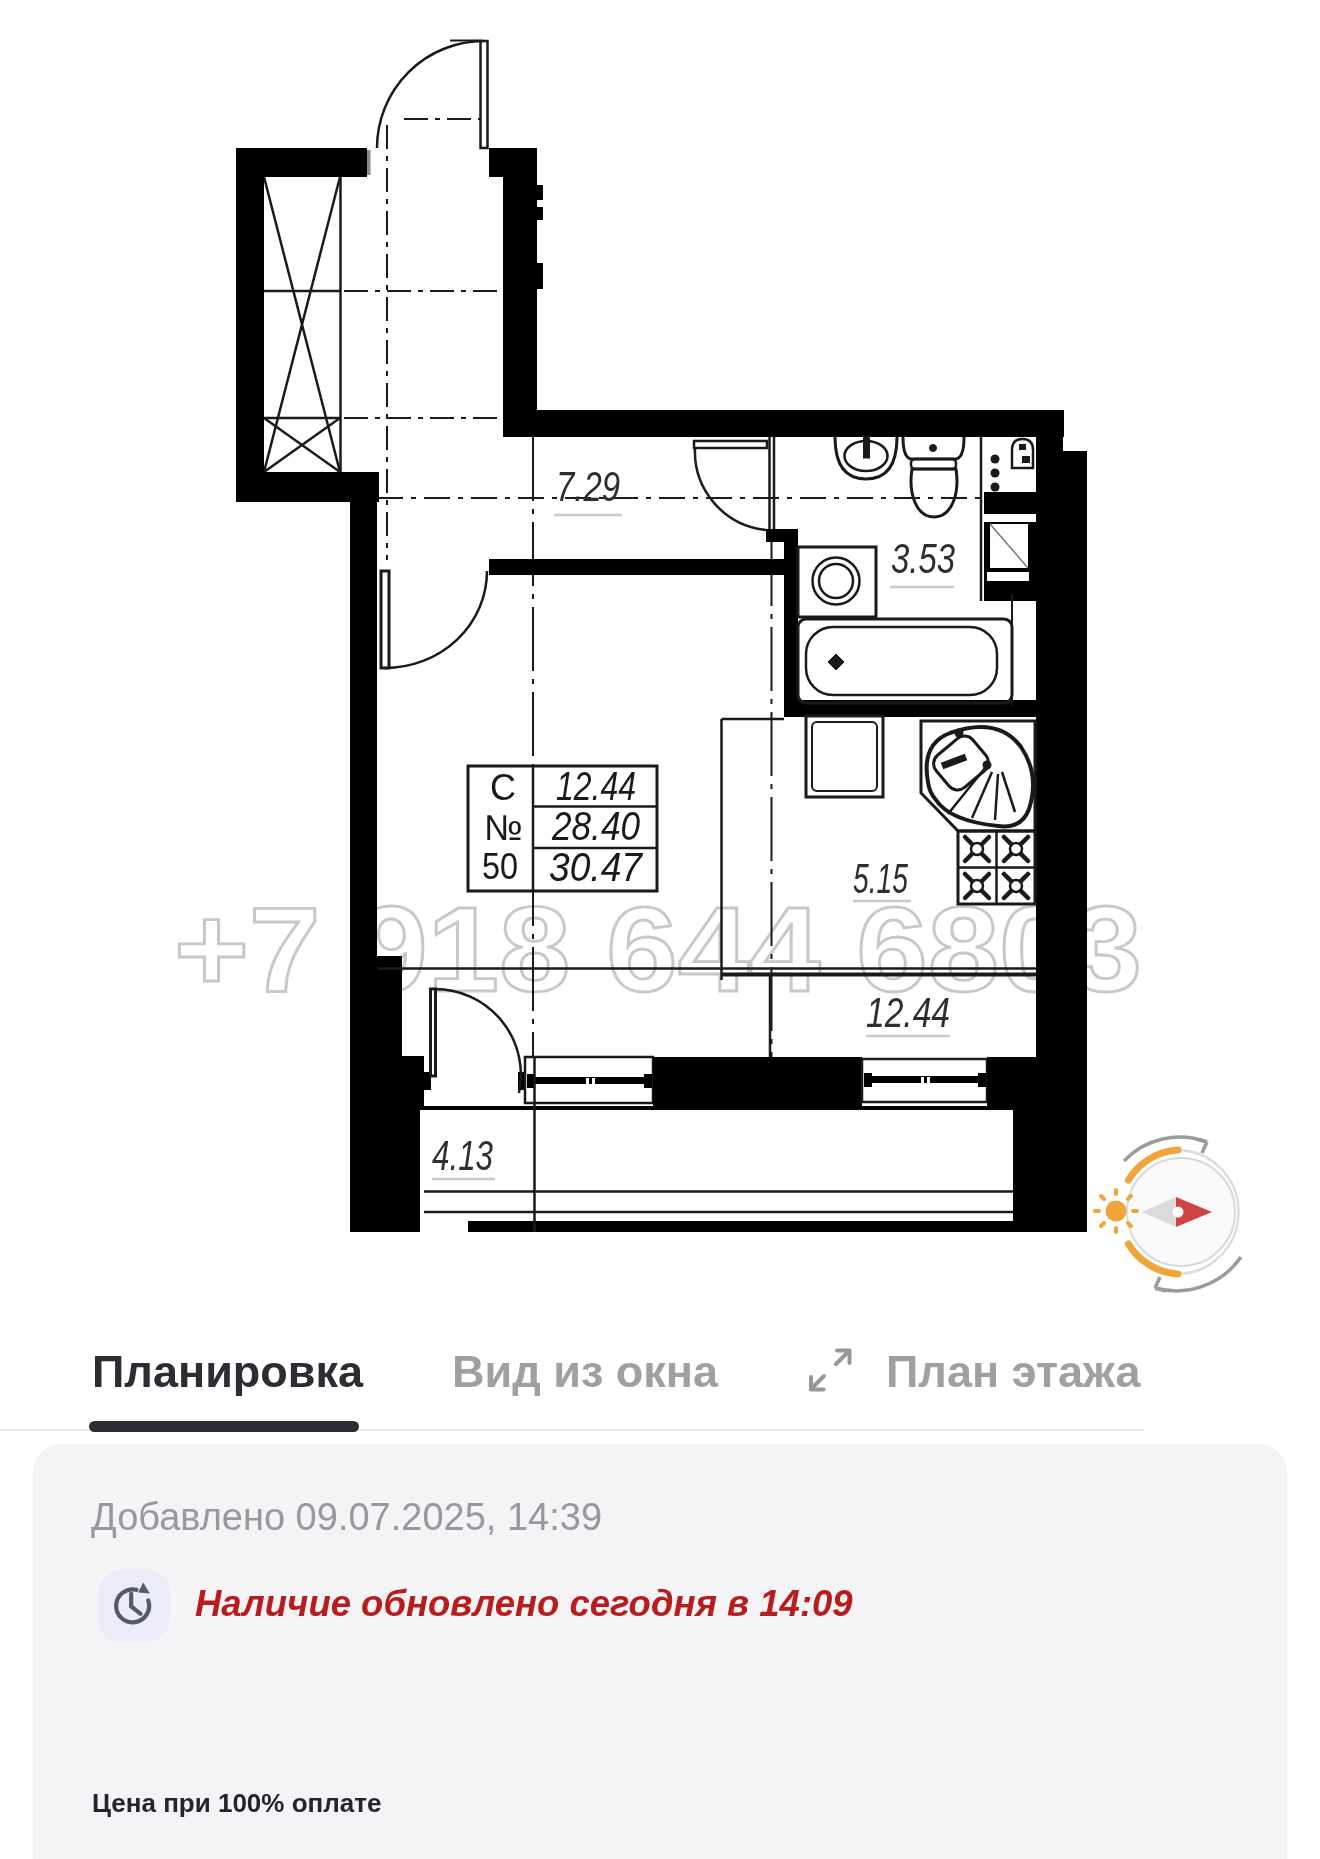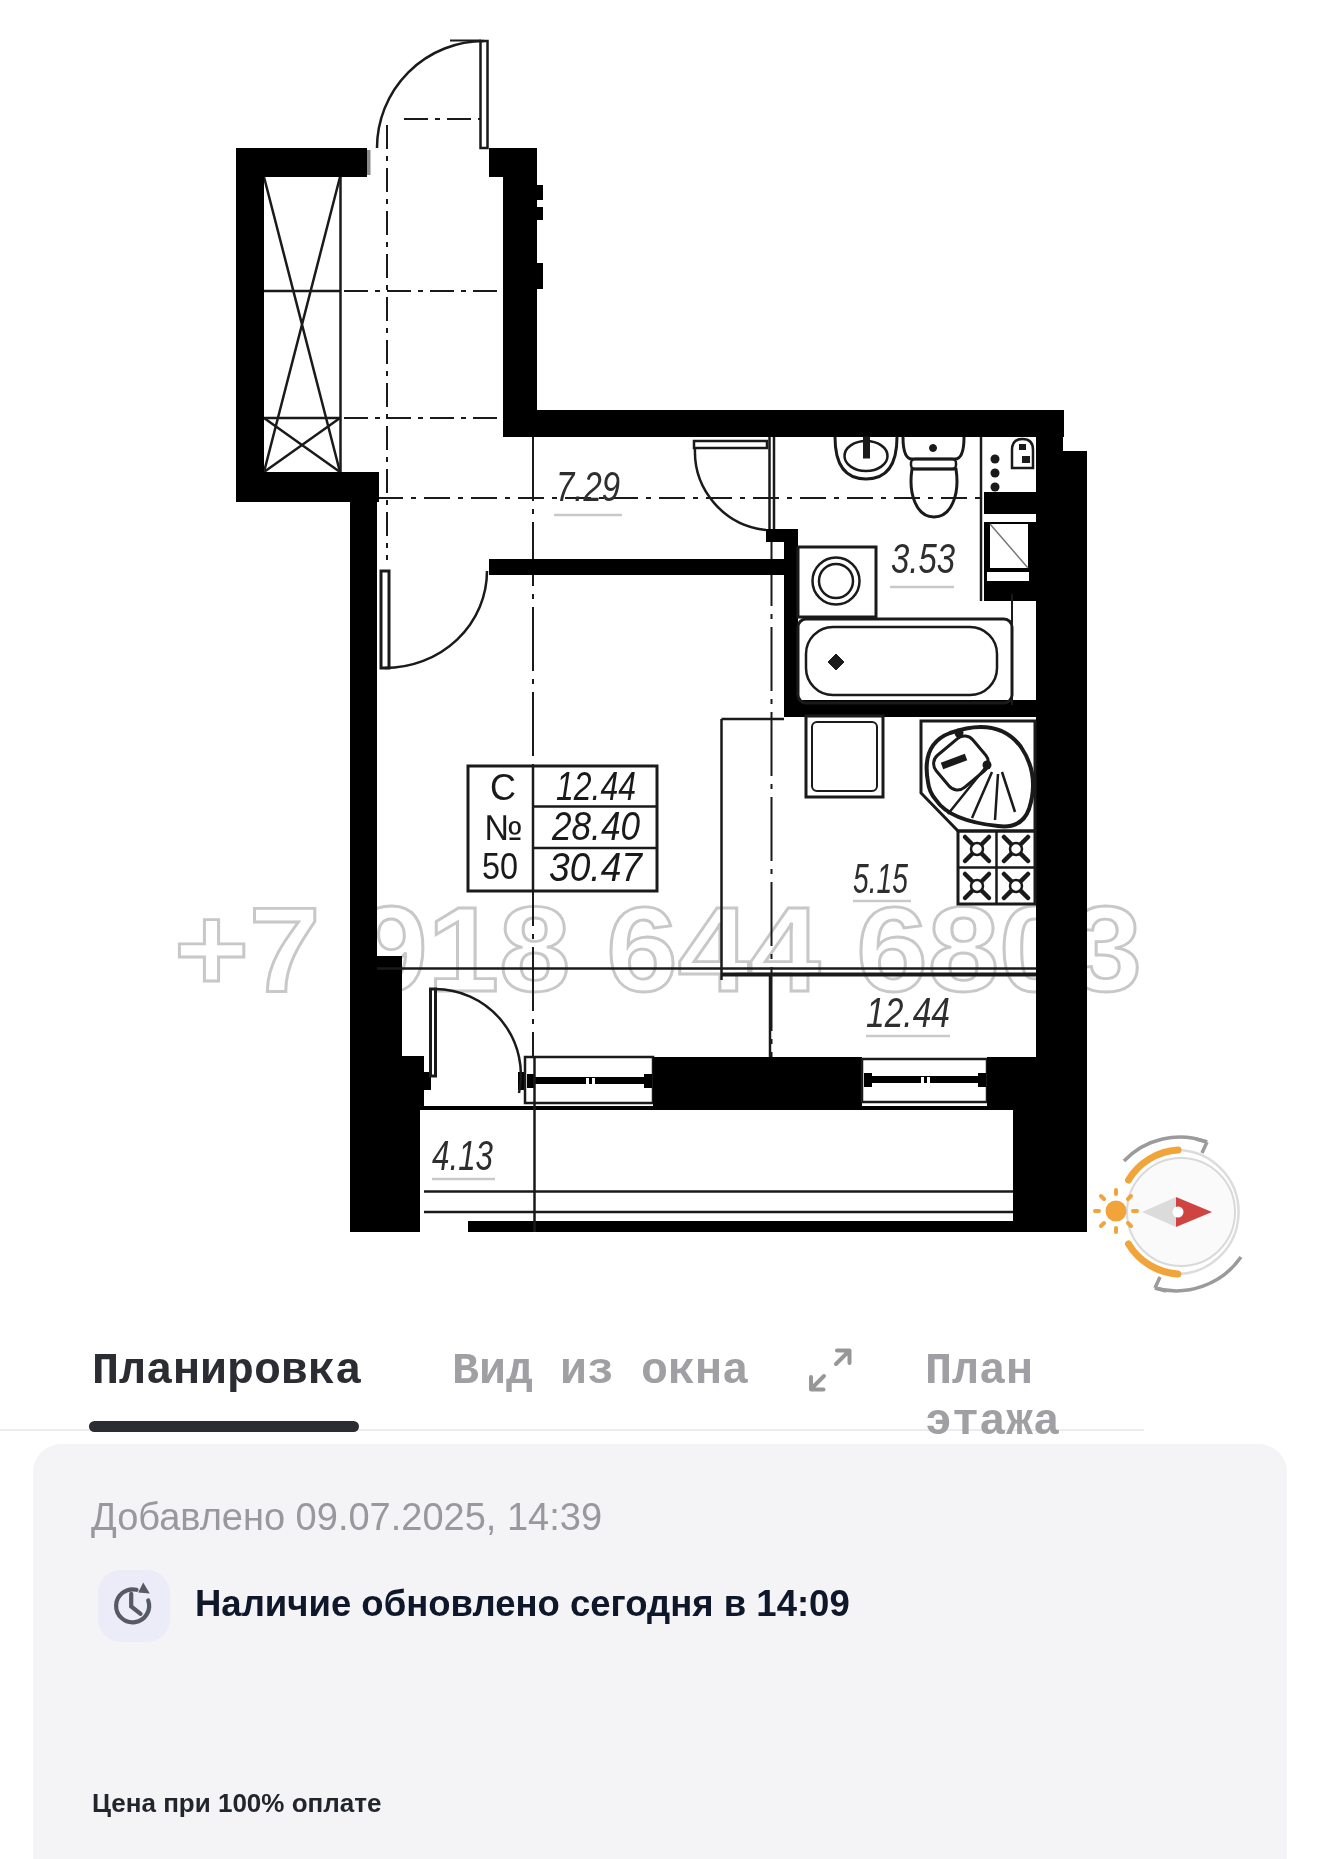--- a/index.html
+++ b/index.html
@@ -277,48 +277,48 @@
     <circle cx="1116" cy="1211" r="10.5"></circle>
   </g>
   <g stroke="#f0a43a" stroke-width="4" stroke-linecap="round">
     <path d="M1116 1194 v-4 M1116 1228 v4 M1099 1211 h-4 M1133 1211 h4"></path>
     <path d="M1104 1199 l-3 -3 M1128 1223 l3 3 M1104 1223 l-3 3 M1128 1199 l3 -3"></path>
   </g>
 </g>
 </g>
 </svg>
 
-<div class="abs" style="left:0;top:1330px;width:1144px;height:101px;background:#fff;border-bottom:2px solid #ececee;box-sizing:border-box;font-family:Liberation Mono, monospace;">
+<div class="abs" style="left:0;top:1330px;width:1144px;height:101px;background:#fff;border-bottom:2px solid #ececee;box-sizing:border-box;">
 
   <div class="abs" style="left:92px;top:16px;font-size:45px;font-weight:700;color:#2b2d33;">Планировка</div>
 
   <div class="abs" style="left:89px;top:91px;width:270px;height:11px;border-radius:6px;background:#2b2d33;"></div>
 
   <div class="abs" style="left:452px;top:16px;font-size:45px;font-weight:700;color:#a0a0a4;">Вид из окна</div>
 
   <svg class="abs" style="left:806px;top:16px" width="48" height="48" viewBox="0 0 48 48">
     <g stroke="#979799" stroke-width="4" fill="none" stroke-linecap="round" stroke-linejoin="round">
       <path d="M30 18 L41.5 6.5 M31 4.5 H43.5 V17"></path>
       <path d="M18 30 L6.5 41.5 M5 31 V43.5 H17.5"></path>
     </g>
   </svg>
 
-  <div class="abs" style="left:886px;top:16px;font-size:45px;font-weight:700;color:#a0a0a4;margin-left:39px;">План этажа</div>
+  <div class="abs" style="left:886px;top:16px;font-size:45px;font-weight:700;color:#a0a0a4;">План этажа</div>
 </div>
 
 <div class="abs" style="left:33px;top:1444px;width:1254px;height:500px;background:#f4f4f6;border-radius:28px;">
 
   <div class="abs" style="left:58px;top:52px;font-size:38px;font-weight:400;color:#98989d;">Добавлено 09.07.2025, 14:39</div>
 
   <svg class="abs" style="left:65px;top:126px" width="72" height="72" viewBox="0 0 72 72">
     <rect x="0" y="0" width="72" height="72" rx="23" fill="#ececf9"></rect>
     <g stroke="#565a64" stroke-width="4.2" fill="none" stroke-linecap="round">
       <path d="M38.5 19.8 A16.5 16.5 0 1 0 50.2 30.4"></path>
       <path d="M33.2 23.8 V36.5 L42.6 43.8"></path>
     </g>
     <path d="M45.2 12.6 L51.8 23.6 L40.2 22.4 Z" fill="#565a64"></path>
   </svg>
 
-  <div class="abs" style="left:162px;top:139px;font-size:36.5px;font-weight:700;color:#0f172a;">Наличие обновлено сегодня в 14:09</div>
+  <div class="abs" style="left:162px;top:139px;font-size:36.5px;font-weight:700;color:#b91c1c;font-style:italic;">Наличие обновлено сегодня в 14:09</div>
 
 
   <div class="abs" style="left:59px;top:344px;font-size:26px;font-weight:700;color:#23252c;">Цена при 100% оплате</div>
 </div>
 
 </body></html>

